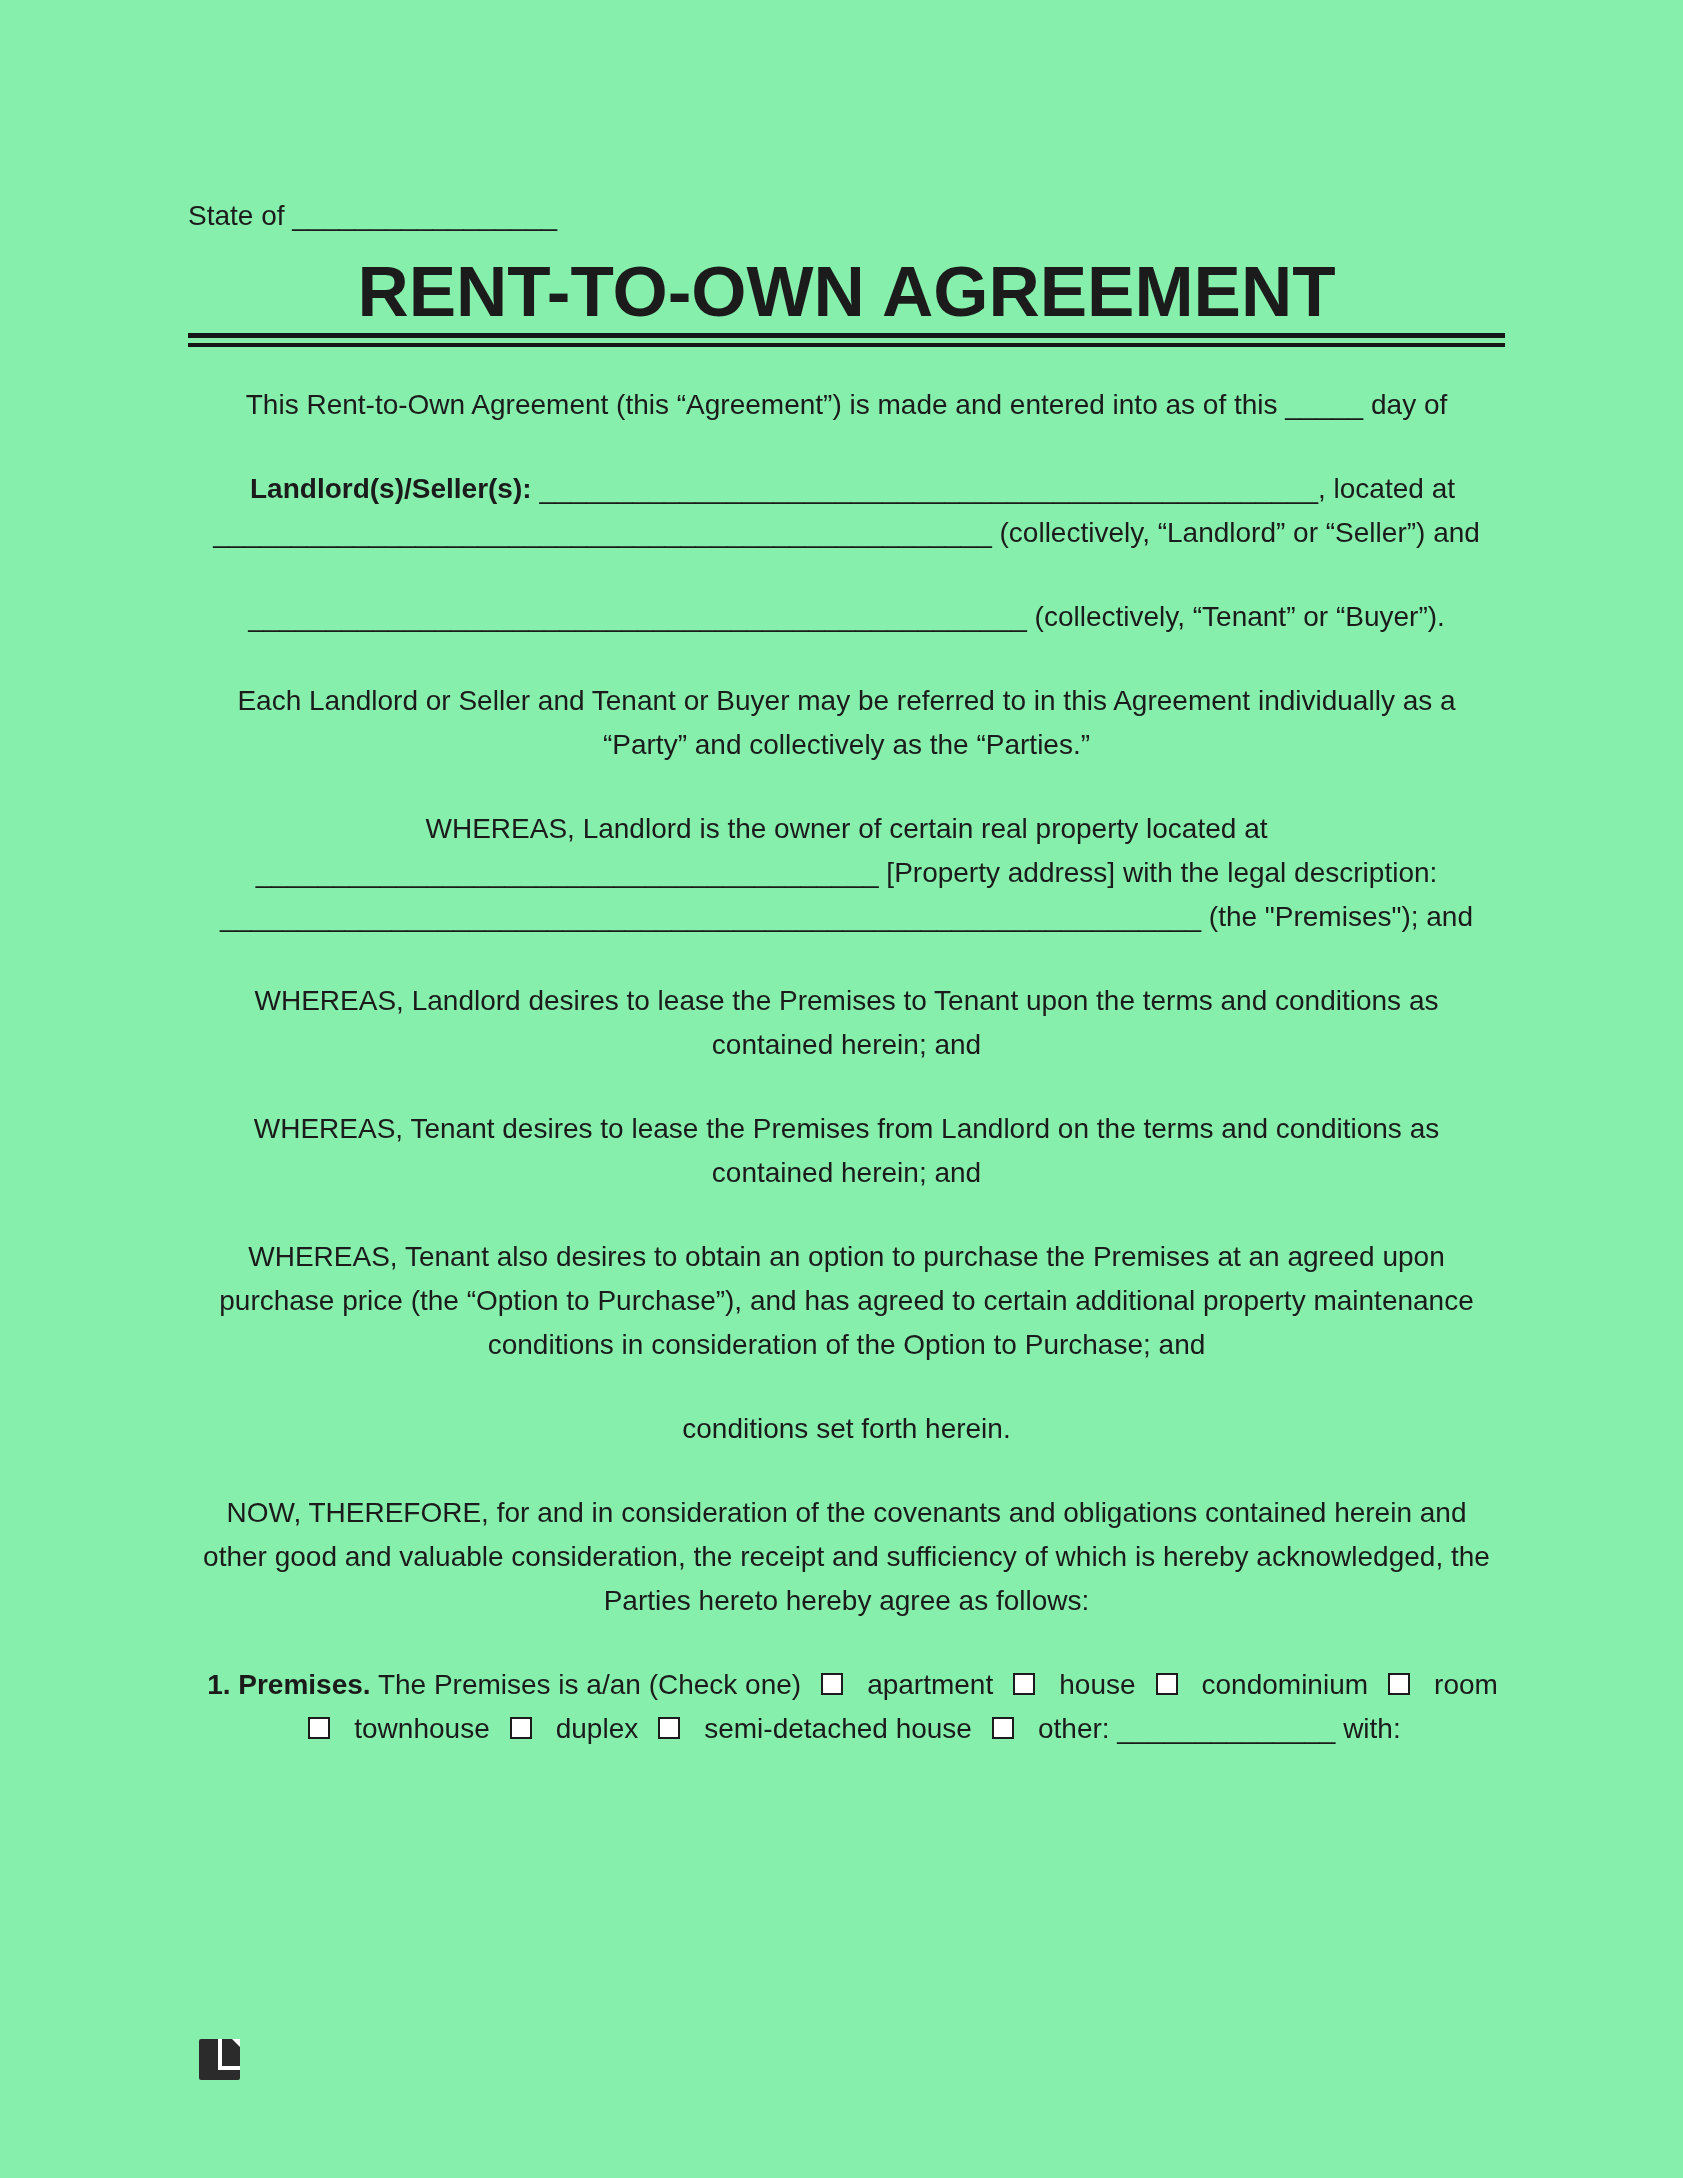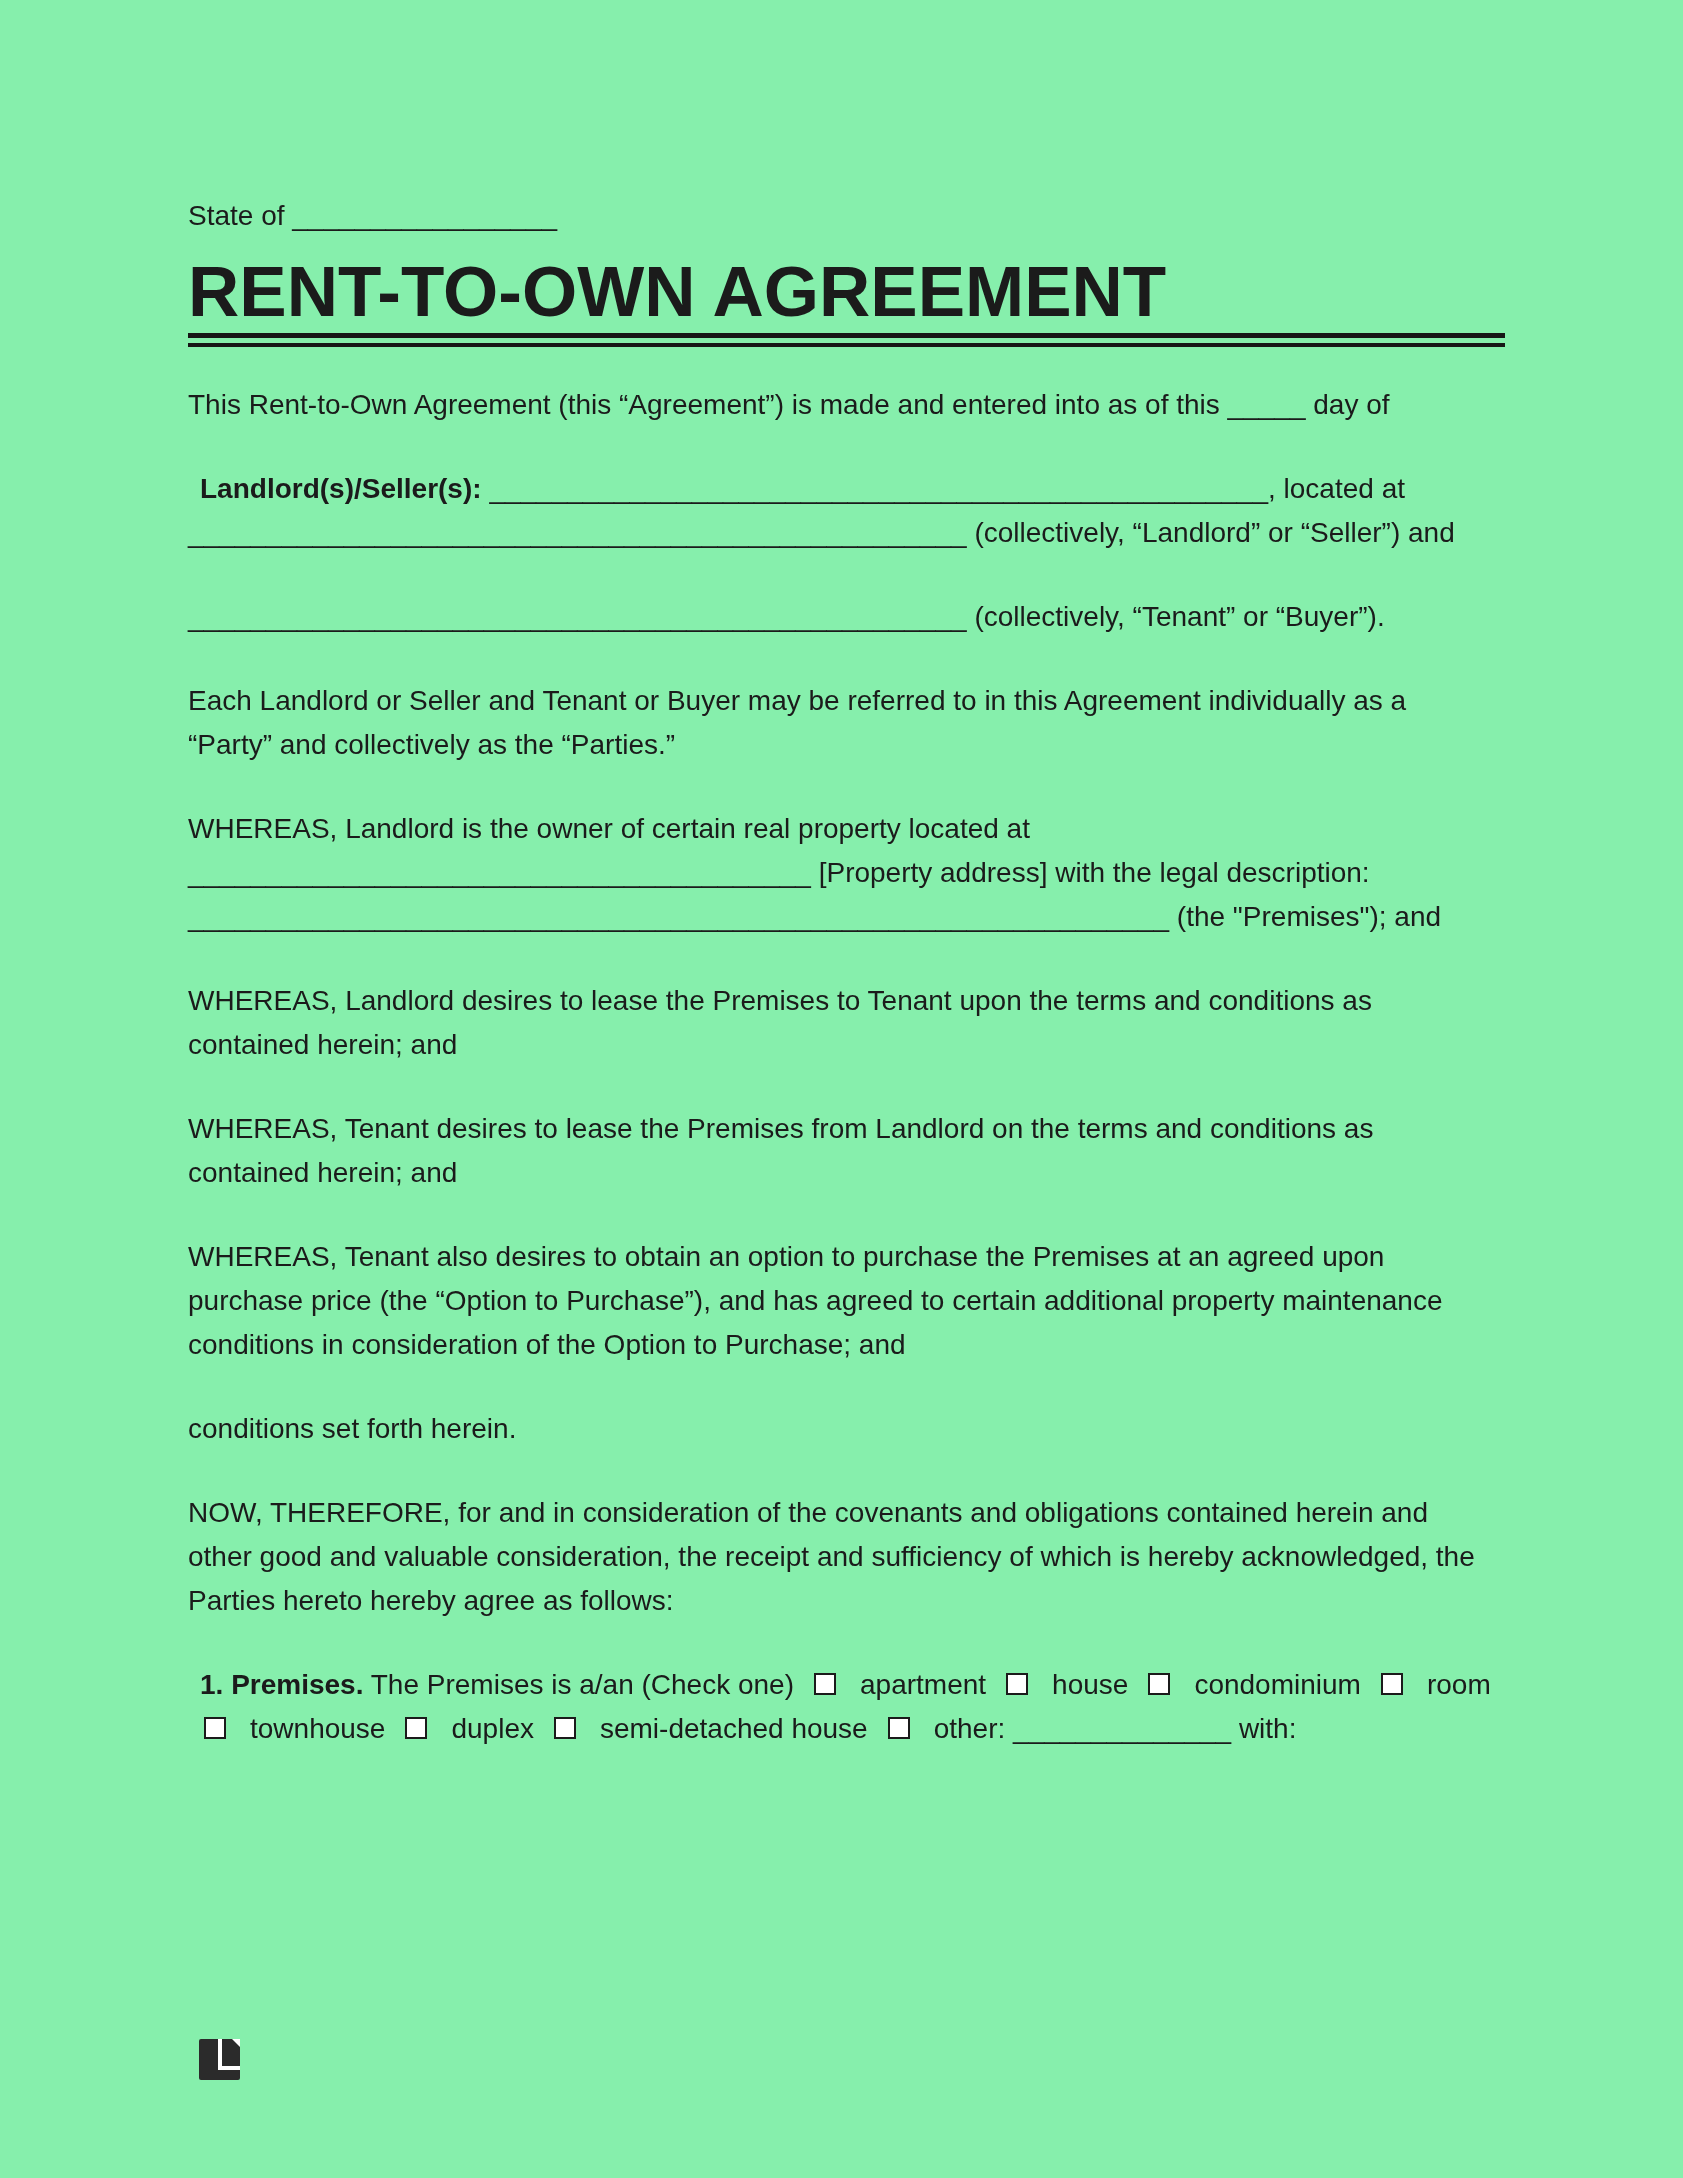--- a/index.html
+++ b/index.html
@@ -8,24 +8,24 @@
     width:1683px;height:2178px;
     background:#86efac;
     font-family:"Liberation Sans","DejaVu Sans",sans-serif;
     font-size:28px;line-height:44px;color:#1b1b1b;
     overflow:hidden;
     margin:0 auto;
   }
   .content{position:absolute;left:188px;top:194px;width:1317px;}
   .title{
     font-size:71px;line-height:79px;font-weight:bold;
-    text-align:left;margin:14px 0 0 0;white-space:nowrap;
+    text-align:center;margin:14px 0 0 0;white-space:nowrap;
   }
   .rule{height:5px;border-top:5px solid #161616;border-bottom:4px solid #161616;margin-top:2px;}
-  .docbody{margin-top:36px;}
+  .docbody{margin-top:36px;text-align:center;}
   .para{margin:0 0 40px 0;}
   .ln{white-space:nowrap;}
   .b{font-weight:bold;margin-left:12px;}
   .blank{letter-spacing:0;}
   .cb{
     display:inline-block;width:18px;height:18px;
     border:2px solid #1b1b1b;vertical-align:-1px;margin-right:24px;
     background:#fff;
   }
   .opt{margin-left:20px;}

